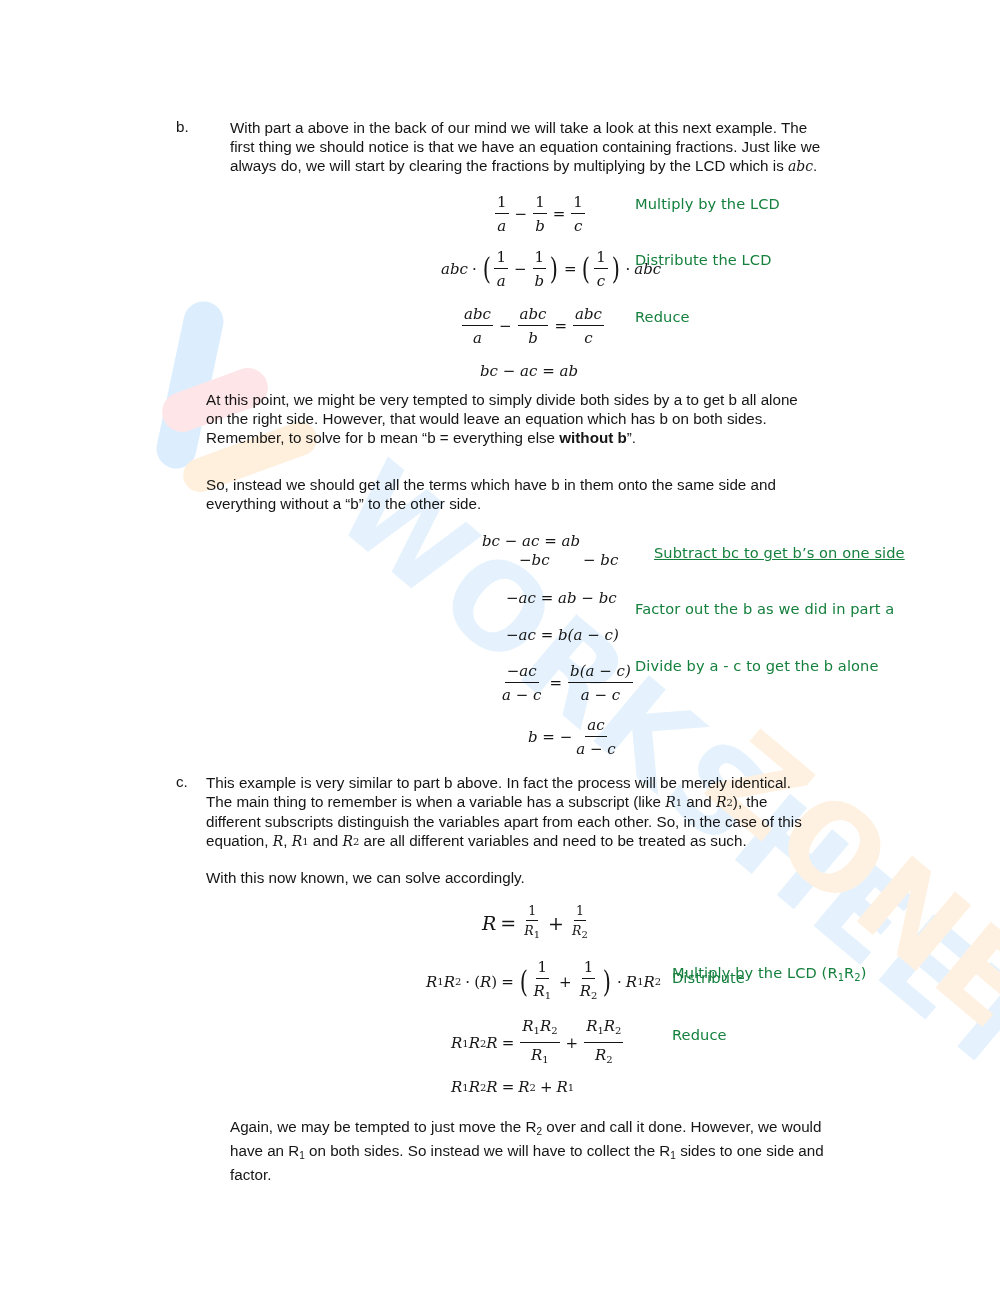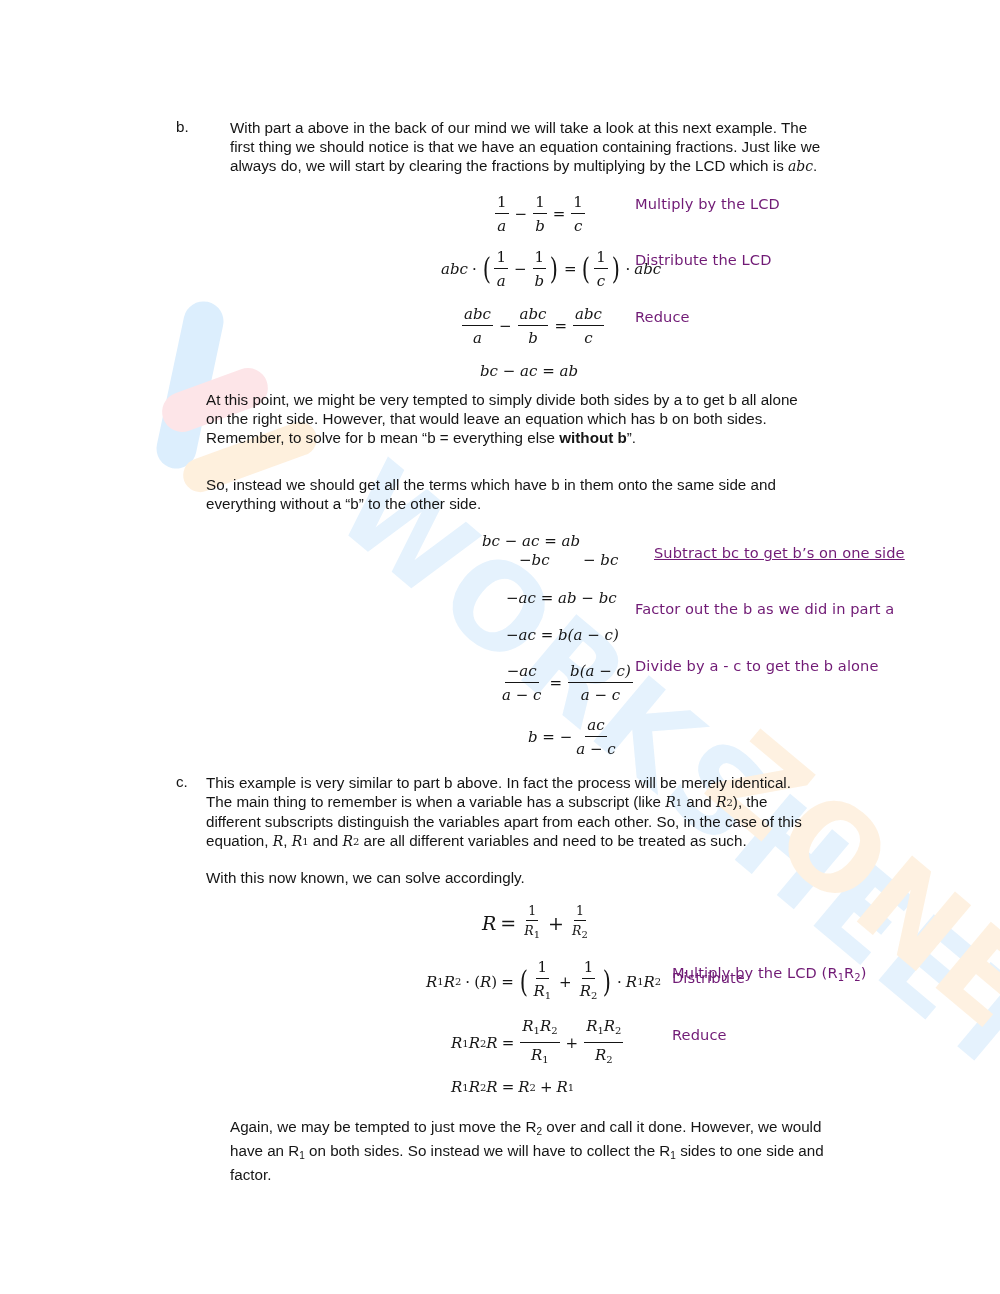--- a/index.html
+++ b/index.html
@@ -2,21 +2,21 @@
 <html><head>
 <meta charset="utf-8">
 <style>
   html, body { margin: 0; padding: 0; background: #ffffff; }
   body { width: 1000px; height: 1294px; position: relative; overflow: hidden;
          font-family: "DejaVu Sans", sans-serif; color: #111; }
   .watermark { position: absolute; left: 0; top: 0; width: 1000px; height: 1294px; pointer-events: none; z-index: 0; }
   .abs { position: absolute; z-index: 1; }
   .para { font-family: "Liberation Sans", sans-serif; font-size: 15.2px; line-height: 19px; color: #151515; }
   .label-letter { font-family: "Liberation Sans", sans-serif; font-size: 15.2px; color: #151515; }
-  .note { font-family: "DejaVu Sans", sans-serif; font-size: 14.6px; color: #701a75; letter-spacing: 0.1px; }
+  .note { font-family: "DejaVu Sans", sans-serif; font-size: 14.6px; color: #15803d; letter-spacing: 0.1px; }
   .math { font-family: "DejaVu Serif", serif; font-style: italic; font-size: 15px; color: #151515; white-space: nowrap; display: inline-flex; align-items: center; }
   .math .up { font-style: normal; }
   .frac { display: inline-flex; flex-direction: column; align-items: center; vertical-align: middle; margin: 0 2px; }
   .frac .num { padding: 0 2px 2px 2px; border-bottom: 1px solid #151515; line-height: 18px; }
   .frac .den { padding: 3px 2px 0 2px; line-height: 18px; }
   .frac.small .num, .frac.small .den { font-size: 12.5px; line-height: 14px; }
   .op { margin: 0 4px; font-style: normal; }
   .paren { font-style: normal; font-size: 30px; line-height: 30px; transform: scaleX(0.7); display: inline-block; }
   sub { font-size: 10px; vertical-align: -3px; font-style: normal; }
   .bold { font-weight: bold; }

